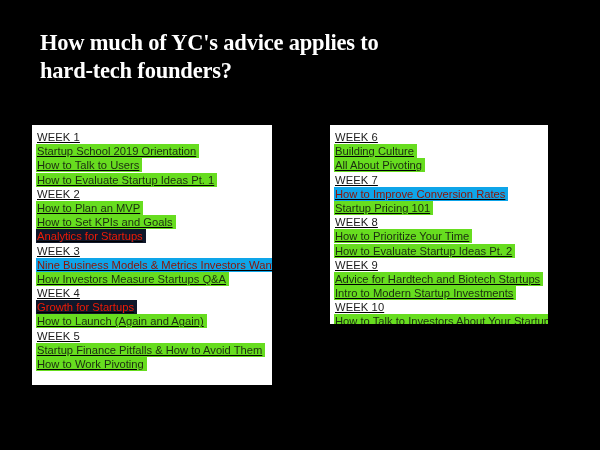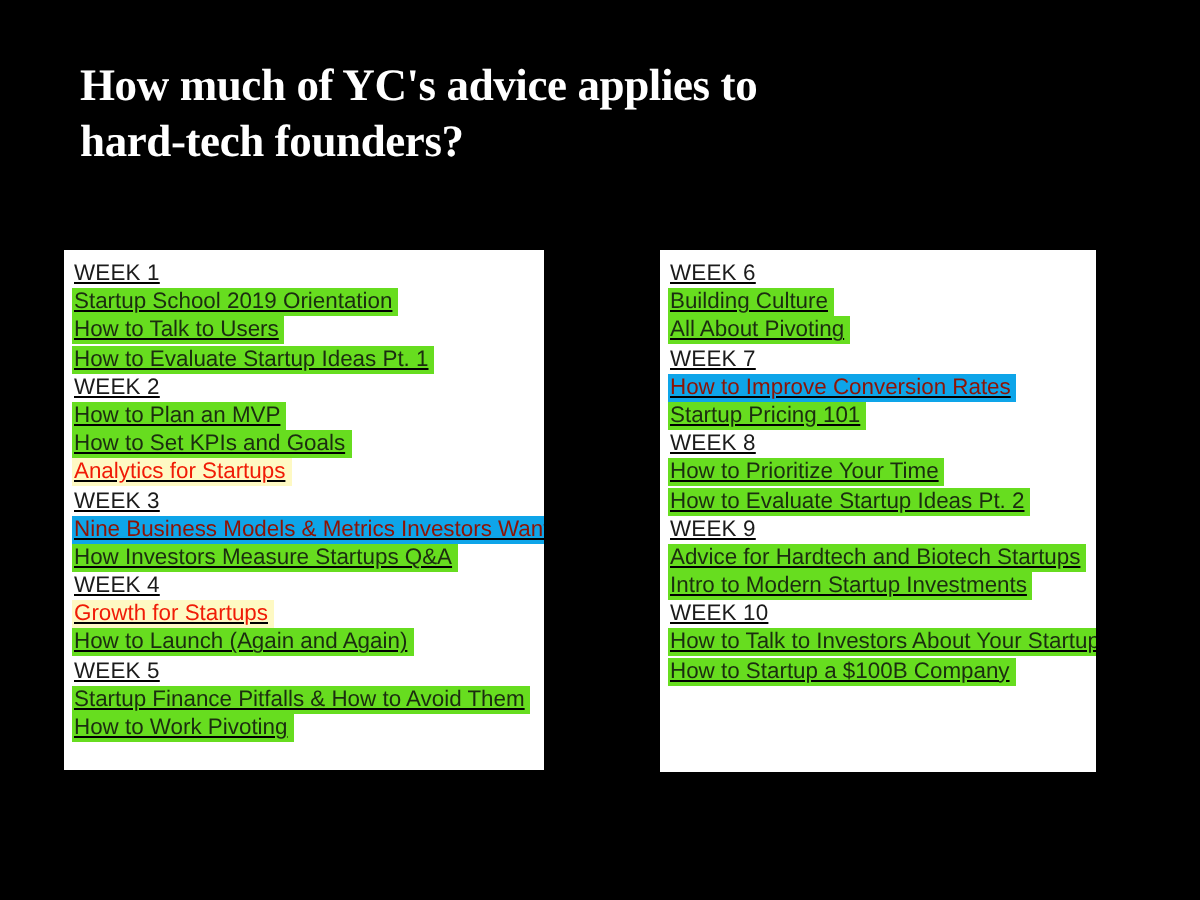--- a/index.html
+++ b/index.html
@@ -39,21 +39,21 @@
 
   .card {
     position: absolute;
     background: #ffffff;
     box-sizing: border-box;
     padding: 5px 0 4px 0;
     overflow: hidden;
     text-decoration: underline;
   }
   #card-left  { left: 32px;  top: 125px; width: 240px; height: 260px; }
-  #card-right { left: 330px; top: 125px; width: 218px; height: 261px; }
+  #card-right { left: 330px; top: 125px; width: 218px; height: 199px; }
 
   .row {
     display: block;
     height: 14.2px;
     line-height: 14.2px;
     white-space: nowrap;
     padding-left: 4px;
     font-size: 11.2px;
     box-sizing: border-box;
   }
@@ -66,21 +66,21 @@
 
   
   .row.week .txt {
     background: transparent;
     color: #1b1b1b;
     letter-spacing: 0.1px;
   }
 
   
   .row.hl-green  .txt { background: #67dd1f; color: #1b2d10; }
-  .row.hl-orange .txt { background: #fef9c3; color: #f01b06; }
+  .row.hl-orange .txt { background: #0f172a; color: #f01b06; }
   .row.hl-red    .txt { background: #0ea5e9; color: #8e1304; }
   .row.hl-none   .txt { background: transparent; color: #1b1b1b; }
 </style>
 </head>
 <body>
 
 <div id="slide">
 
   <div id="title">
     <span class="tline">How much of YC's advice applies to</span>

